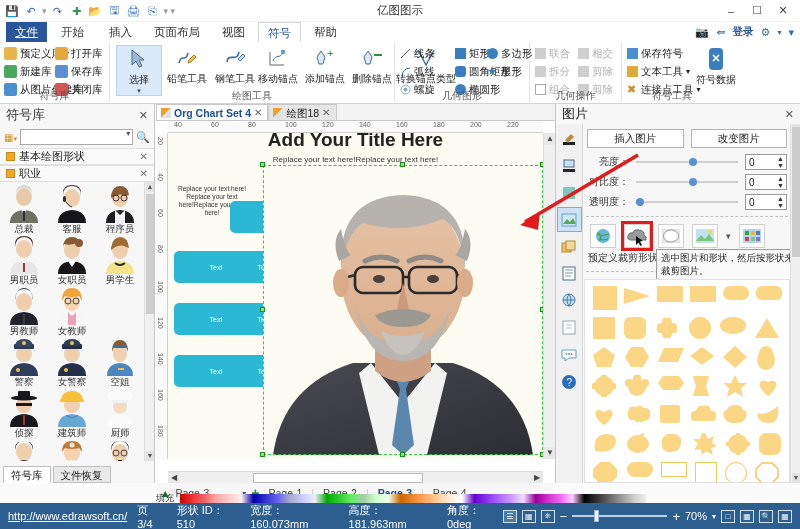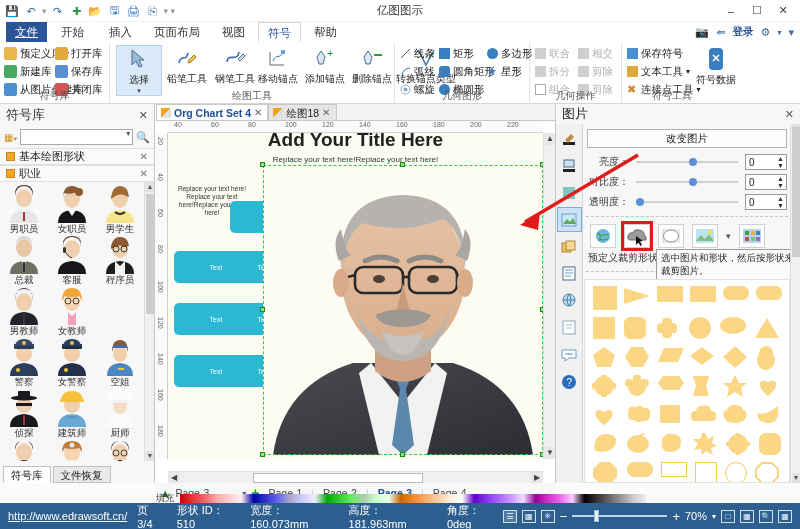--- a/index.html
+++ b/index.html
@@ -305,21 +305,21 @@
           <span>弧线</span>
         </div>
         <div class="smallbtn">
           <span class="chip"><svg width="11" height="11">
                 <circle cx="5.5" cy="5.5" r="4.5" stroke="#8aa8c6" fill="none"></circle>
                 <circle cx="5.5" cy="5.5" r="2" fill="#8aa8c6"></circle>
               </svg></span>
           <span>螺旋</span>
         </div>
       </div>
-      <div style="position:absolute;left:44px;top:4px;">
+      <div style="position:absolute;left:60px;top:4px;">
         <div class="smallbtn" style="margin-bottom:3px;">
           <span class="chip" style="background:#3a7ec0;"></span>
           <span>矩形</span>
         </div>
         <div class="smallbtn" style="margin-bottom:3px;justify-content:space-between;">
           <span class="chip" style="background:#3a7ec0;border-radius:3px;"></span>
           <span>圆角矩形</span>
         </div>
         <div class="smallbtn">
           <span class="chip" style="background:#3a7ec0;border-radius:50%;"></span>
@@ -422,54 +422,20 @@
       <span class="sq"></span>
       <span>职业</span>
       <span class="x">✕</span>
     </div>
 
     <div class="symgrid">
       <div class="symrow">
         <div class="symcell">
             <div class="fig">
           <svg width="40" height="38" viewBox="0 0 40 38">
-                <ellipse cx="20" cy="13" rx="8" ry="9" fill="#f0cfae"></ellipse>
-                <path d="M11 11 q1-10 9-10 q8 0 9 10 l0-4 q-1-7 -9-7 q-8 0-9 7z" fill="#4a3020"></path>
-                <path d="M6 38 q0-12 14-13 q14 1 14 13z" fill="#e6e6e6"></path>
-                <path d="M18 25 l2 5 l2-5z" fill="#fff"></path>
-                <rect x="19" y="27" width="2" height="9" fill="#a33"></rect>
-              </svg></div>
-          <div class="nm">男职员</div>
-          </div>
-        <div class="symcell">
-            <div class="fig">
-          <svg width="40" height="38" viewBox="0 0 40 38">
-                <ellipse cx="20" cy="14" rx="8" ry="9" fill="#f0cfae"></ellipse>
-                <path d="M11 13 q0-12 9-12 q9 0 9 12 q0-6 -4-7 q-4 4 -14 2z" fill="#8a5a32"></path>
-                <circle cx="27" cy="7" r="4" fill="#8a5a32"></circle>
-                <path d="M6 38 q0-12 14-13 q14 1 14 13z" fill="#16161a"></path>
-                <path d="M16 25 l4 6 l4-6z" fill="#fff"></path>
-              </svg></div>
-          <div class="nm">女职员</div>
-          </div>
-        <div class="symcell">
-            <div class="fig">
-          <svg width="40" height="38" viewBox="0 0 40 38">
-                <ellipse cx="20" cy="14" rx="8" ry="9" fill="#f0cfae"></ellipse>
-                <path d="M11 12 q2-11 9-11 q8 0 9 11 l-3-1 q-6-4 -15 3z" fill="#a06a34"></path>
-                <path d="M6 38 q0-12 14-13 q14 1 14 13z" fill="#f5e48a"></path>
-                <path d="M15 27 q5 4 10 0" stroke="#2a2a2a" fill="none" stroke-width="2"></path>
-              </svg></div>
-          <div class="nm">男学生</div>
-          </div>
-      </div>
-      <div class="symrow">
-        <div class="symcell">
-            <div class="fig">
-          <svg width="40" height="38" viewBox="0 0 40 38">
                 <ellipse cx="20" cy="12" rx="8" ry="9" fill="#e8c9a8"></ellipse>
                 <path d="M12 9 a8 6 0 0 1 16 0 l0 -2 a8 7 0 0 0 -16 0z" fill="#d8d8d8"></path>
                 <path d="M6 38 q0-12 14-13 q14 1 14 13z" fill="#6f6f63"></path>
                 <path d="M18 25 l2 6 l2 -6 z" fill="#fff"></path>
                 <rect x="19" y="26" width="2" height="10" fill="#24303d"></rect>
               </svg></div>
           <div class="nm">总裁</div>
           </div>
         <div class="symcell">
             <div class="fig">
@@ -486,20 +452,54 @@
             <div class="fig">
           <svg width="40" height="38" viewBox="0 0 40 38">
                 <ellipse cx="20" cy="13" rx="8" ry="9" fill="#f0cfae"></ellipse>
                 <path d="M11 10 q2-9 9-9 q8 0 9 9 l-4 1 q-5-4 -14 2z" fill="#8a5a32"></path>
                 <path d="M6 38 q0-12 14-13 q14 1 14 13z" fill="#1d1d22"></path>
                 <circle cx="16" cy="13" r="3" fill="none" stroke="#333"></circle>
                 <circle cx="24" cy="13" r="3" fill="none" stroke="#333"></circle>
                 <path d="M15 25 l5 5 l5-5 l0 13 l-10 0z" fill="#f4f4f4"></path>
               </svg></div>
           <div class="nm">程序员</div>
+          </div>
+      </div>
+      <div class="symrow">
+        <div class="symcell">
+            <div class="fig">
+          <svg width="40" height="38" viewBox="0 0 40 38">
+                <ellipse cx="20" cy="13" rx="8" ry="9" fill="#f0cfae"></ellipse>
+                <path d="M11 11 q1-10 9-10 q8 0 9 10 l0-4 q-1-7 -9-7 q-8 0-9 7z" fill="#4a3020"></path>
+                <path d="M6 38 q0-12 14-13 q14 1 14 13z" fill="#e6e6e6"></path>
+                <path d="M18 25 l2 5 l2-5z" fill="#fff"></path>
+                <rect x="19" y="27" width="2" height="9" fill="#a33"></rect>
+              </svg></div>
+          <div class="nm">男职员</div>
+          </div>
+        <div class="symcell">
+            <div class="fig">
+          <svg width="40" height="38" viewBox="0 0 40 38">
+                <ellipse cx="20" cy="14" rx="8" ry="9" fill="#f0cfae"></ellipse>
+                <path d="M11 13 q0-12 9-12 q9 0 9 12 q0-6 -4-7 q-4 4 -14 2z" fill="#8a5a32"></path>
+                <circle cx="27" cy="7" r="4" fill="#8a5a32"></circle>
+                <path d="M6 38 q0-12 14-13 q14 1 14 13z" fill="#16161a"></path>
+                <path d="M16 25 l4 6 l4-6z" fill="#fff"></path>
+              </svg></div>
+          <div class="nm">女职员</div>
+          </div>
+        <div class="symcell">
+            <div class="fig">
+          <svg width="40" height="38" viewBox="0 0 40 38">
+                <ellipse cx="20" cy="14" rx="8" ry="9" fill="#f0cfae"></ellipse>
+                <path d="M11 12 q2-11 9-11 q8 0 9 11 l-3-1 q-6-4 -15 3z" fill="#a06a34"></path>
+                <path d="M6 38 q0-12 14-13 q14 1 14 13z" fill="#f5e48a"></path>
+                <path d="M15 27 q5 4 10 0" stroke="#2a2a2a" fill="none" stroke-width="2"></path>
+              </svg></div>
+          <div class="nm">男学生</div>
           </div>
       </div>
       <div class="symrow">
         <div class="symcell">
             <div class="fig">
           <svg width="40" height="38" viewBox="0 0 40 38">
                 <ellipse cx="20" cy="15" rx="8" ry="9" fill="#f0cfae"></ellipse>
                 <path d="M11 13 q1-12 9-12 q8 0 9 12 l0-2 q-1-9 -9-9 q-8 0-9 9z" fill="#2b2b31"></path>
                 <path d="M6 38 q0-12 14-13 q14 1 14 13z" fill="#22222a"></path>
                 <rect x="19" y="27" width="2" height="11" fill="#3a3a44"></rect>
@@ -893,20 +893,21 @@
       <div class="railbtn">
           <svg width="16" height="16">
             <circle cx="8" cy="8" r="7" fill="#2a6dbf"></circle>
             <text x="5.5" y="12" font-size="10" fill="#fff" font-family="sans-serif">?</text>
           </svg>
         </div>
     </div>
 
     <div class="rp-body">
       <div class="btnrow">
+        <div class="pbtn">插入图片</div>
         <div class="pbtn">改变图片</div>
       </div>
 
       <div class="sliderow">
         <span class="lb">亮度：</span>
         <div class="track">
             <div class="knob" style="left:52%;"></div>
           </div>
         <div class="spin">
             <span>0</span>

